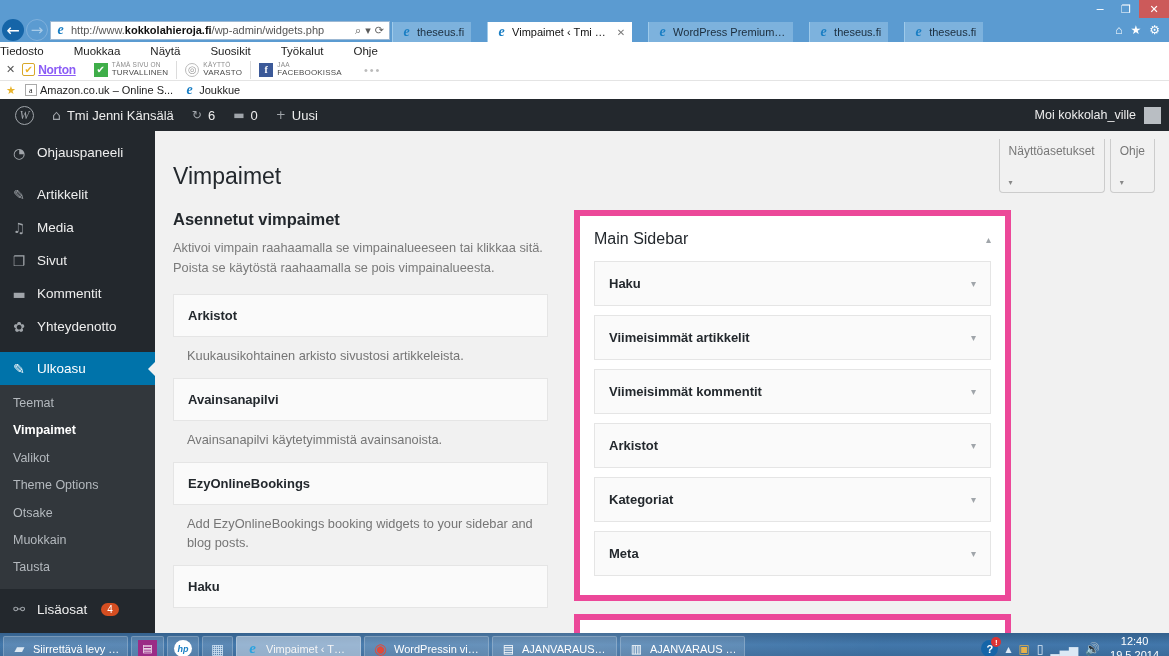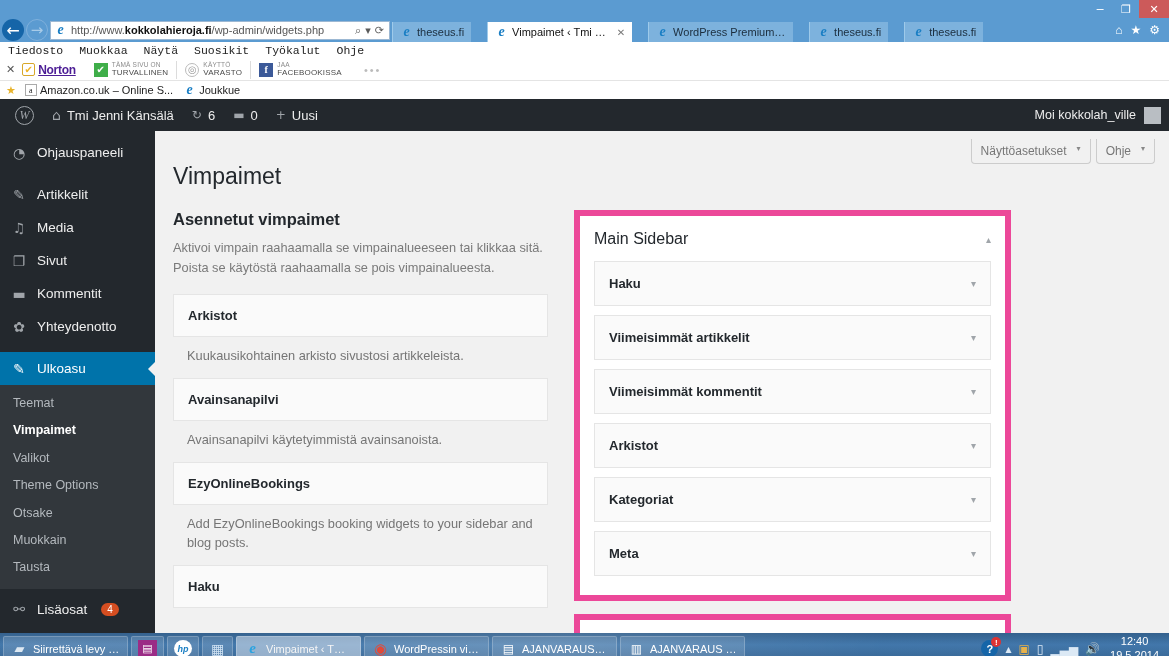--- a/index.html
+++ b/index.html
@@ -58,36 +58,36 @@
   }
   .tab.active { background: #fff; color: #111; }
   .tab-label { overflow: hidden; text-overflow: ellipsis; }
   .tab-close { font-size: 10px; color: #777; margin-left: 2px; }
   .tab-spacer { flex: 1; background: transparent; }
   .nav-icons { display: flex; gap: 8px; padding: 0 7px 0 4px; color: #fff; font-size: 12px; align-items: center; }
 
   
   .menubar {
     height: 17px; background: #fff; display: flex; align-items: center;
-    gap: 16px; padding: 0 8px; font-size: 11.5px; color: #222; font-family: Liberation Mono, monospace;
+    gap: 30px; padding: 0 0; font-size: 11.5px; color: #222;
   }
 
   
   .norton-bar {
     height: 22px; background: #fff; display: flex; align-items: center;
     gap: 0; padding: 0 6px; border-bottom: 1px solid #e4e4e4;
   }
   .nb-x { color: #555; font-size: 11px; margin-right: 7px; }
   .nb-norton { display: flex; align-items: center; gap: 3px; margin-right: 10px; }
   .nb-check {
     width: 13px; height: 13px; border: 1.5px solid #d8a82a; border-radius: 2px;
     color: #f0b323; font-size: 10px; display: flex; align-items: center; justify-content: center;
     font-family: "DejaVu Sans", sans-serif;
   }
-  .nb-norton-text { font-size: 12px; font-weight: bold; color: #4c1d95; letter-spacing: -0.3px; text-decoration: underline; }
+  .nb-norton-text { font-size: 12px; font-weight: bold; color: #8b5cf6; letter-spacing: -0.3px; text-decoration: underline; }
   .nb-item { display: flex; align-items: center; gap: 4px; padding: 0 8px; border-left: 1px solid #dcdcdc; height: 18px; }
   .nb-item:first-of-type { border-left: none; }
   .nb-sq { width: 14px; height: 14px; display: flex; align-items: center; justify-content: center;
            font-size: 10px; color: #fff; flex: none; font-family: "DejaVu Sans", sans-serif; }
   .nb-sq.green { background: #3fae49; }
   .nb-sq.grey { background: #fff; color: #999; border: 1px solid #bbb; border-radius: 50%; }
   .nb-sq.fb { background: #3b5998; font-weight: bold; font-family: "Liberation Serif", serif; }
   .nb-lines { display: flex; flex-direction: column; line-height: 1.02; }
   .nb-l1 { font-size: 6.5px; color: #8b8b8b; letter-spacing: 0.2px; }
   .nb-l2 { font-size: 8px; color: #4a4a4a; letter-spacing: 0.2px; }
@@ -146,21 +146,21 @@
     background: #d54e21; color: #fff; border-radius: 10px; font-size: 10px;
     padding: 1px 6px; margin-left: 4px;
   }
 
   
   .wp-content { flex: 1; background: #f1f1f1; padding: 10px 18px 0 18px; position: relative; overflow: hidden; }
   .screen-meta { position: absolute; right: 14px; top: 8px; display: flex; gap: 5px; }
   .sm-btn {
     background: #f1f1f1; border: 1px solid #ccc; border-top: none;
     border-radius: 0 0 4px 4px; font-size: 12px; color: #777;
-    padding: 5px 9px; display: flex; align-items: flex-start; gap: 10px;
+    padding: 5px 9px; display: flex; align-items: flex-start; gap: 20px; flex-direction: column;
   }
   .caret { font-size: 8px; color: #888; font-family: "DejaVu Sans", sans-serif; }
   .page-title { font-size: 23px; font-weight: normal; color: #23282d; padding: 22px 0 8px 0; }
 
   .cols { display: flex; gap: 26px; margin-top: 12px; }
   .col-left { width: 375px; flex: none; }
   .col-right { flex: 1; max-width: 437px; }
 
   .sec-title { font-size: 16.5px; font-weight: bold; color: #23282d; margin-bottom: 9px; }
   .sec-desc { font-size: 12.8px; color: #7a7a7a; line-height: 1.55; margin-bottom: 16px; }

